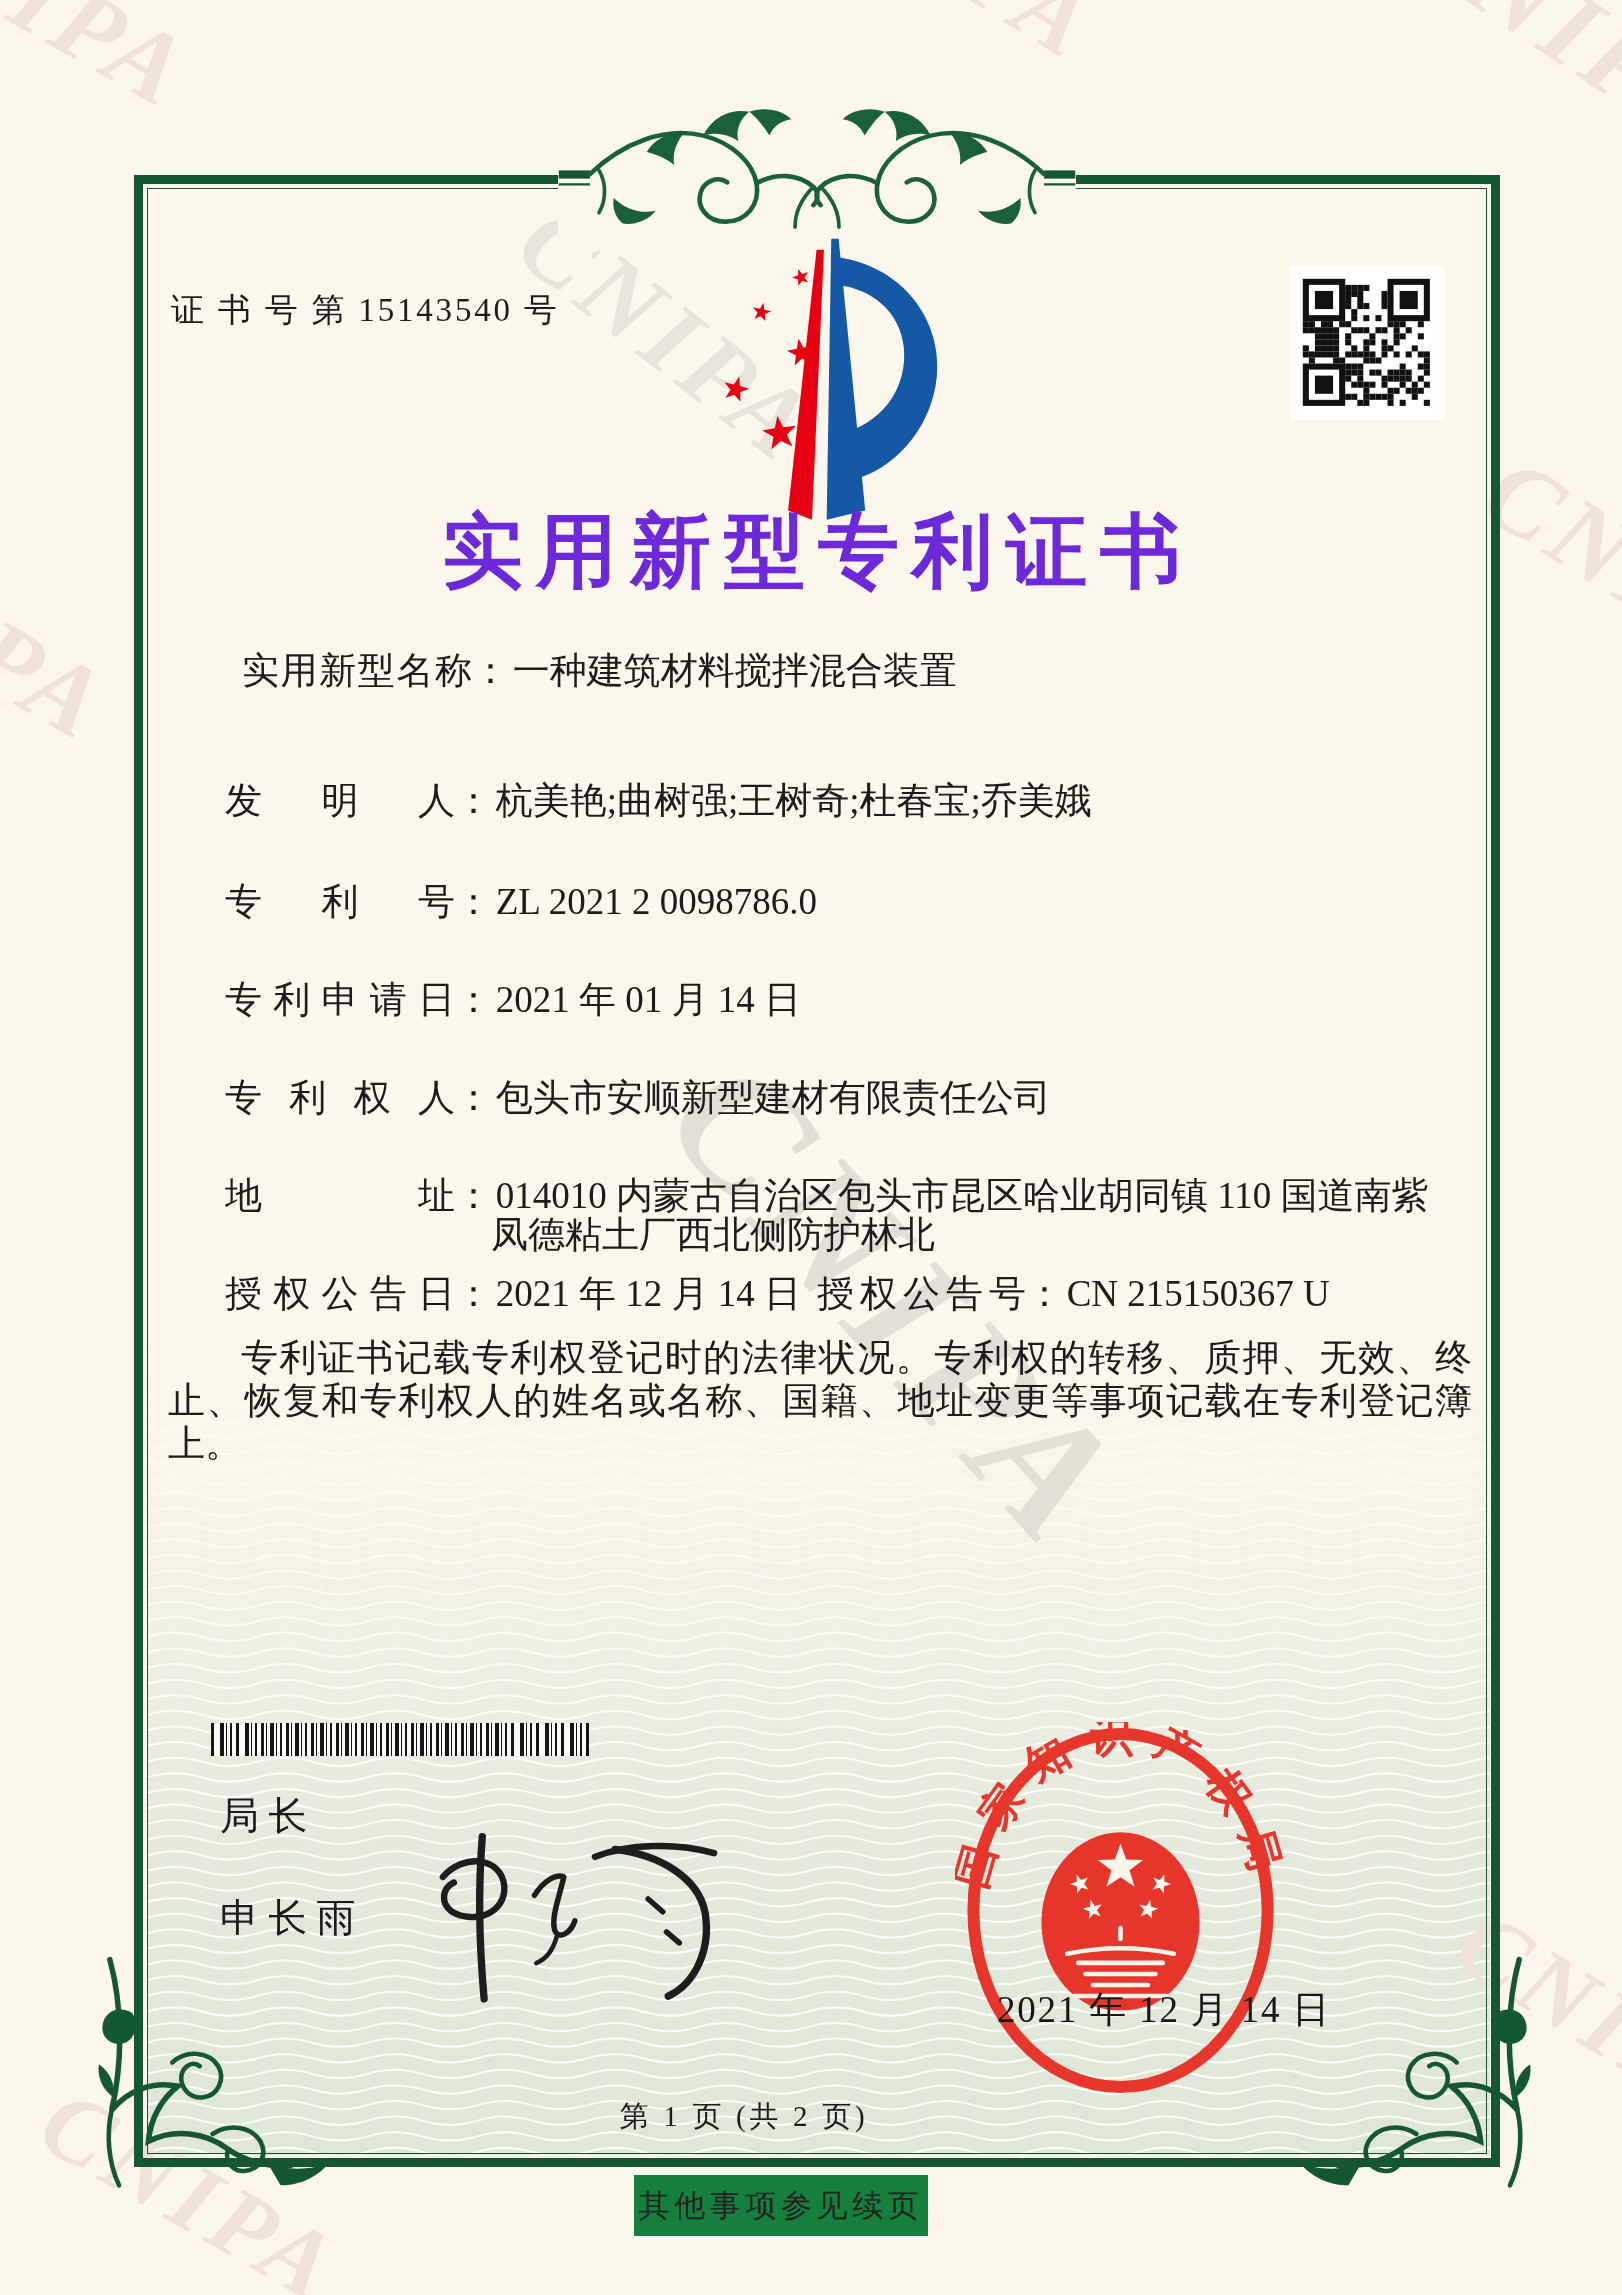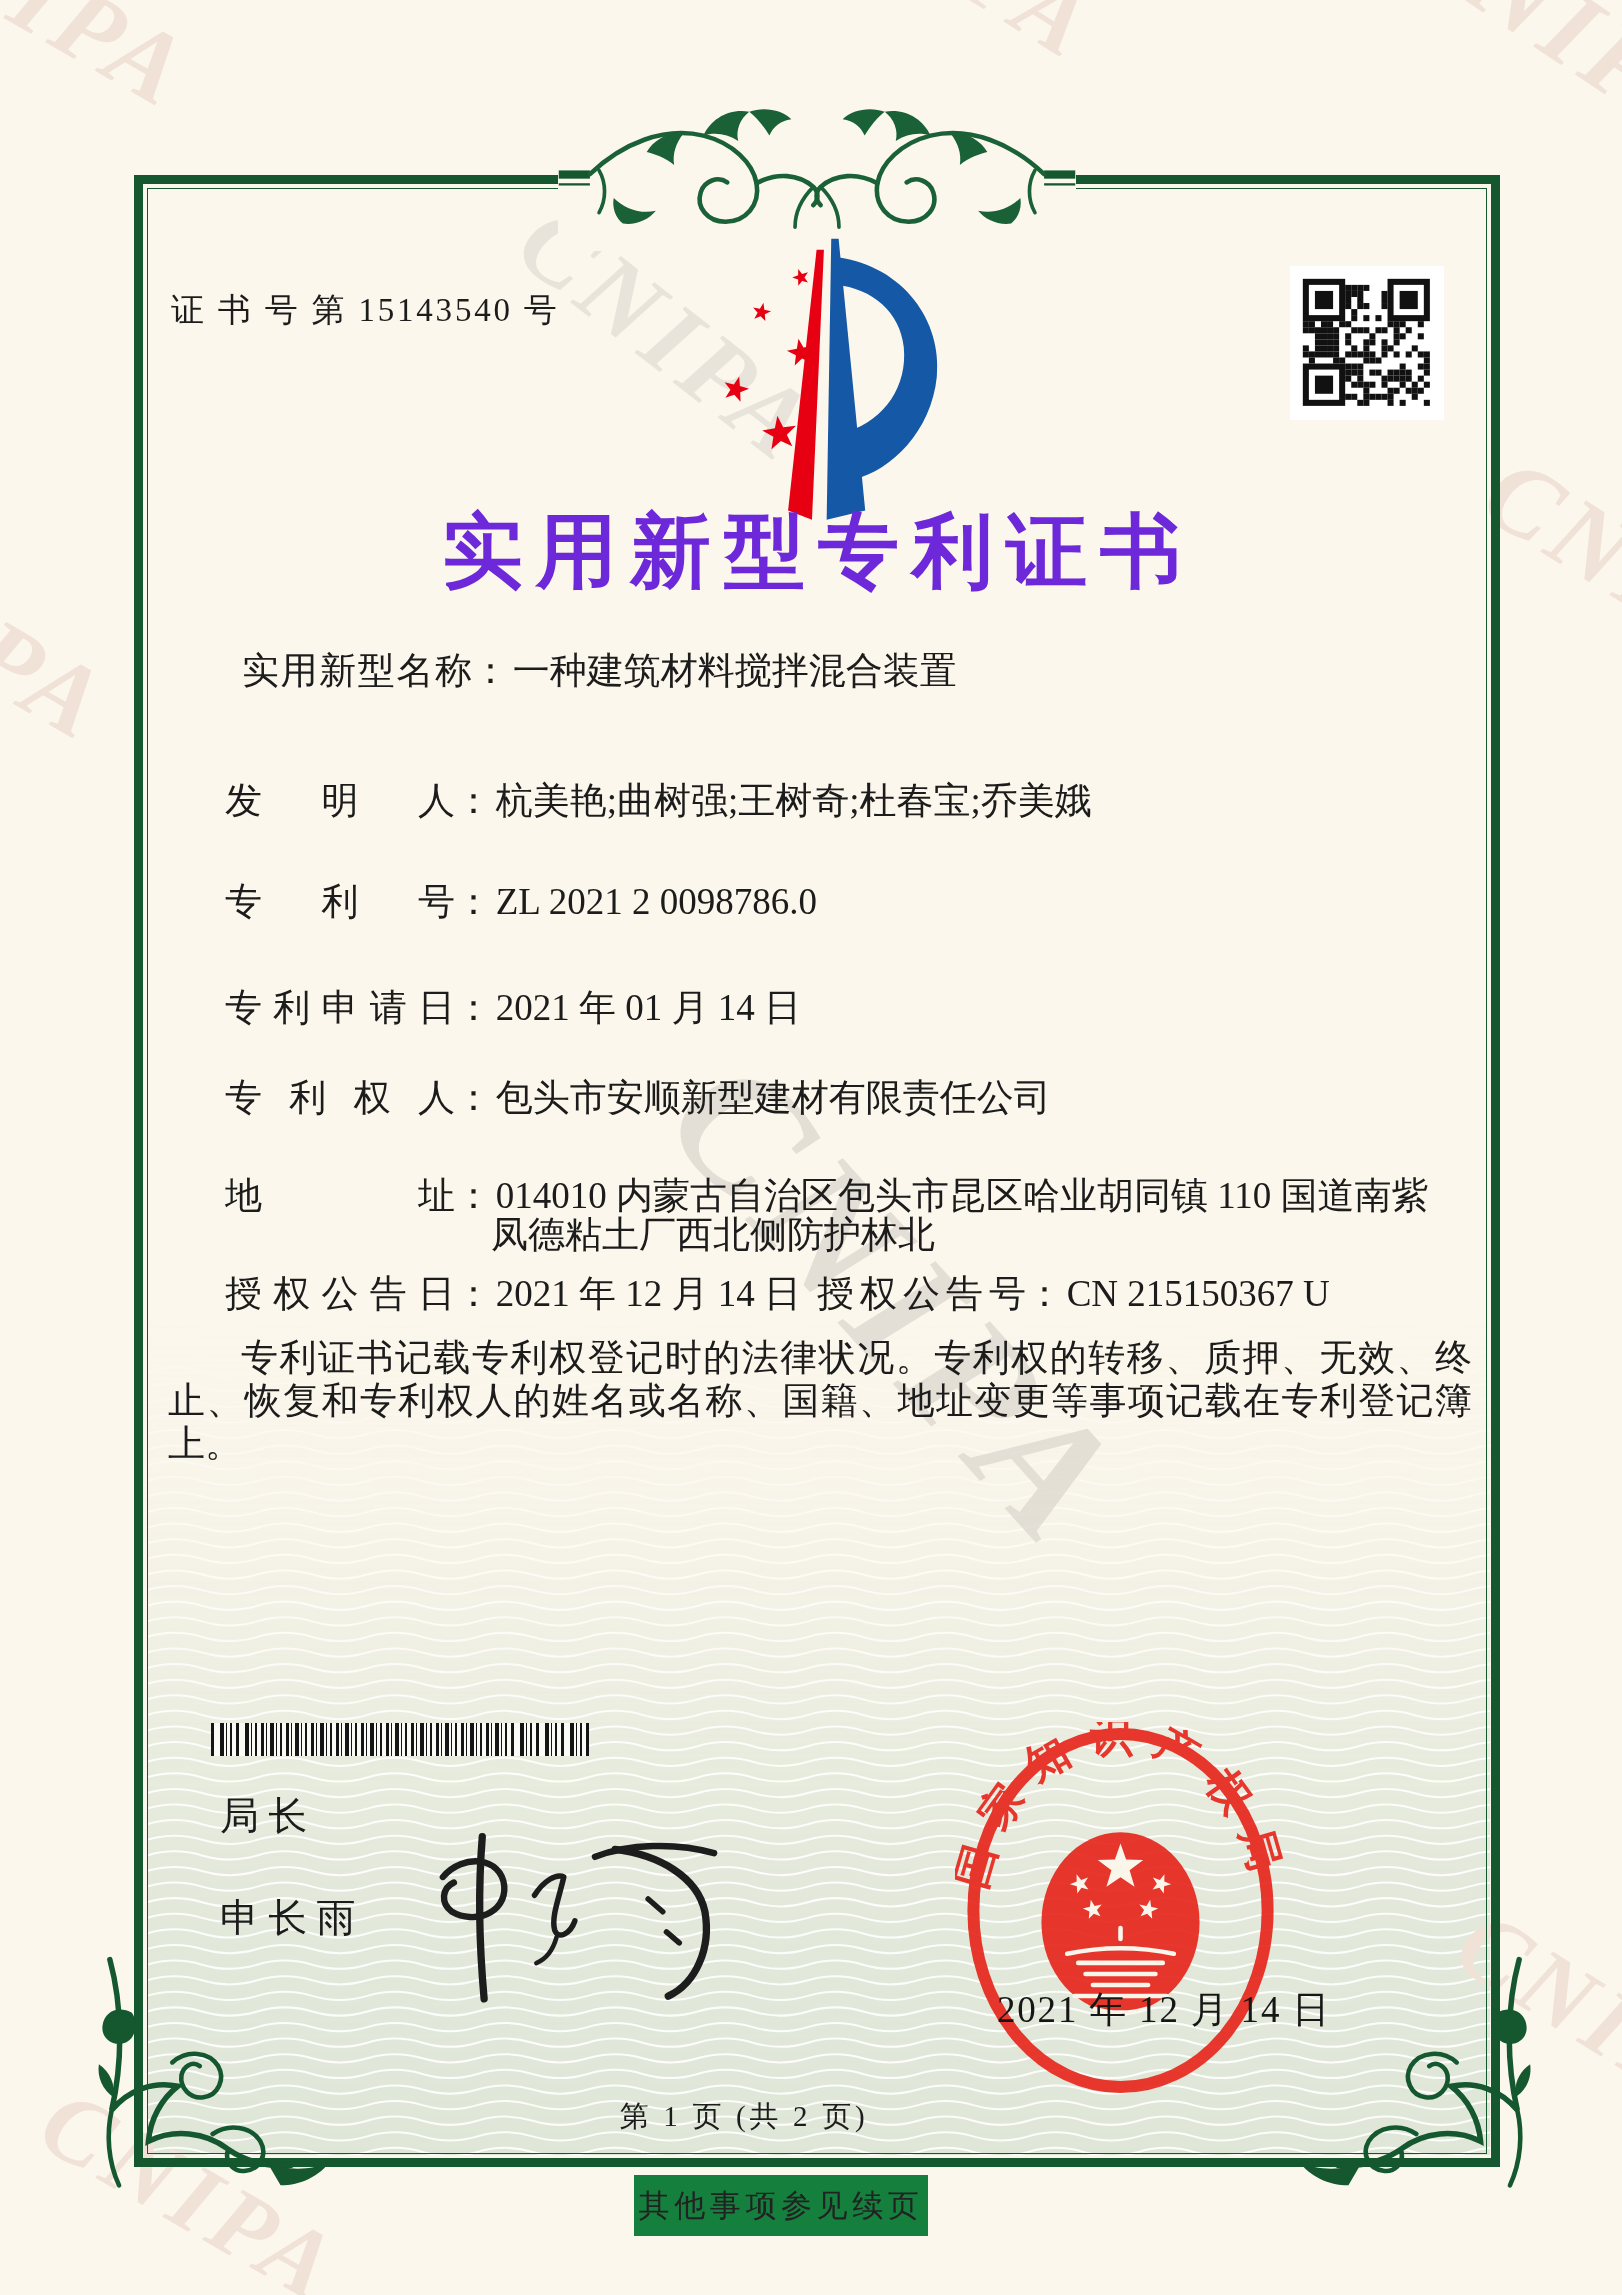--- a/index.html
+++ b/index.html
@@ -392,21 +392,21 @@
 </div>
 
 <div class="row" style="top:776px;">
   <span class="lbl">发明人</span><span>：</span><span class="val">杭美艳;曲树强;王树奇;杜春宝;乔美娥</span>
 </div>
 
 <div class="row" style="top:877px;">
   <span class="lbl">专利号</span><span>：</span><span class="val">ZL 2021 2 0098786.0</span>
 </div>
 
-<div class="row" style="top:975px;margin-top:8px;">
+<div class="row" style="top:975px;">
   <span class="lbl">专利申请日</span><span>：</span><span class="val">2021 年 01 月 14 日</span>
 </div>
 
 <div class="row" style="top:1073px;">
   <span class="lbl">专利权人</span><span>：</span><span class="val">包头市安顺新型建材有限责任公司</span>
 </div>
 
 <div class="row" style="top:1171px;">
   <span class="lbl">地址</span><span>：</span><span class="val">014010 内蒙古自治区包头市昆区哈业胡同镇 110 国道南紫</span>
 </div>

